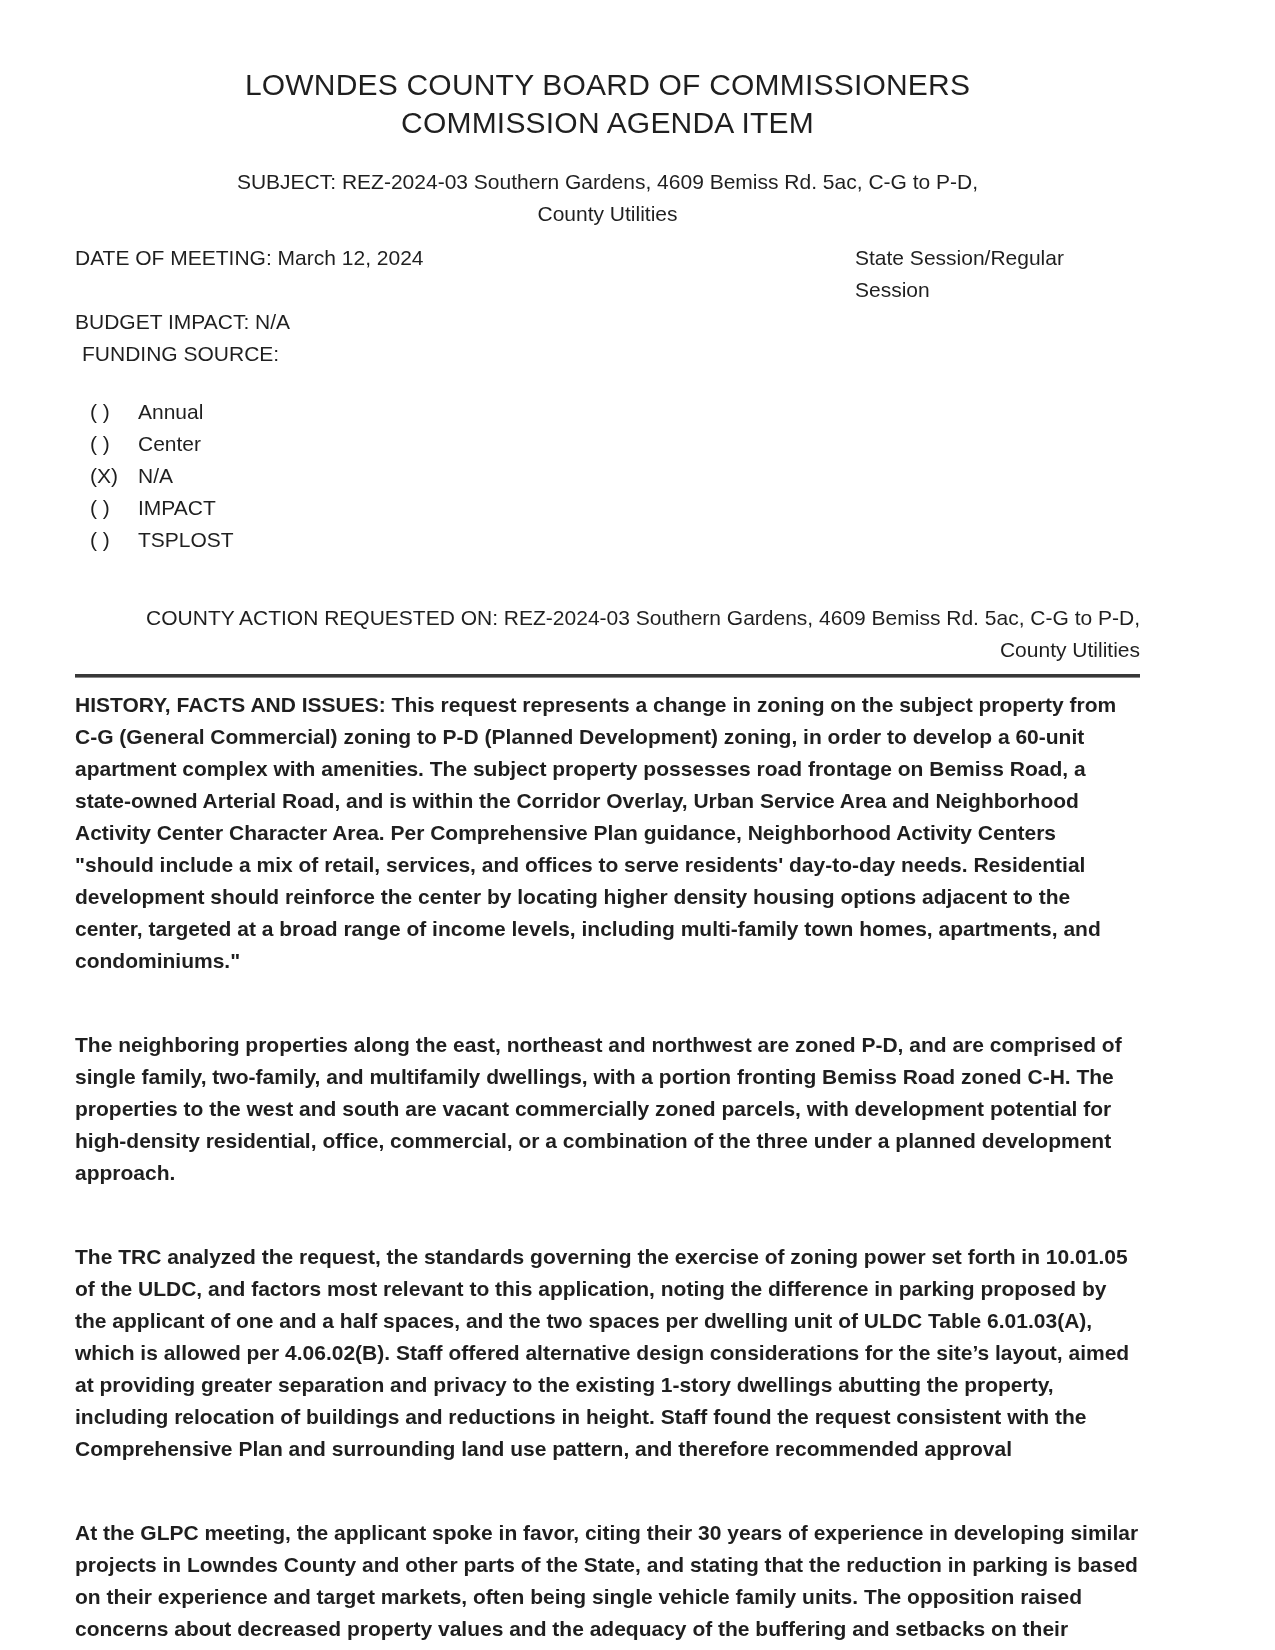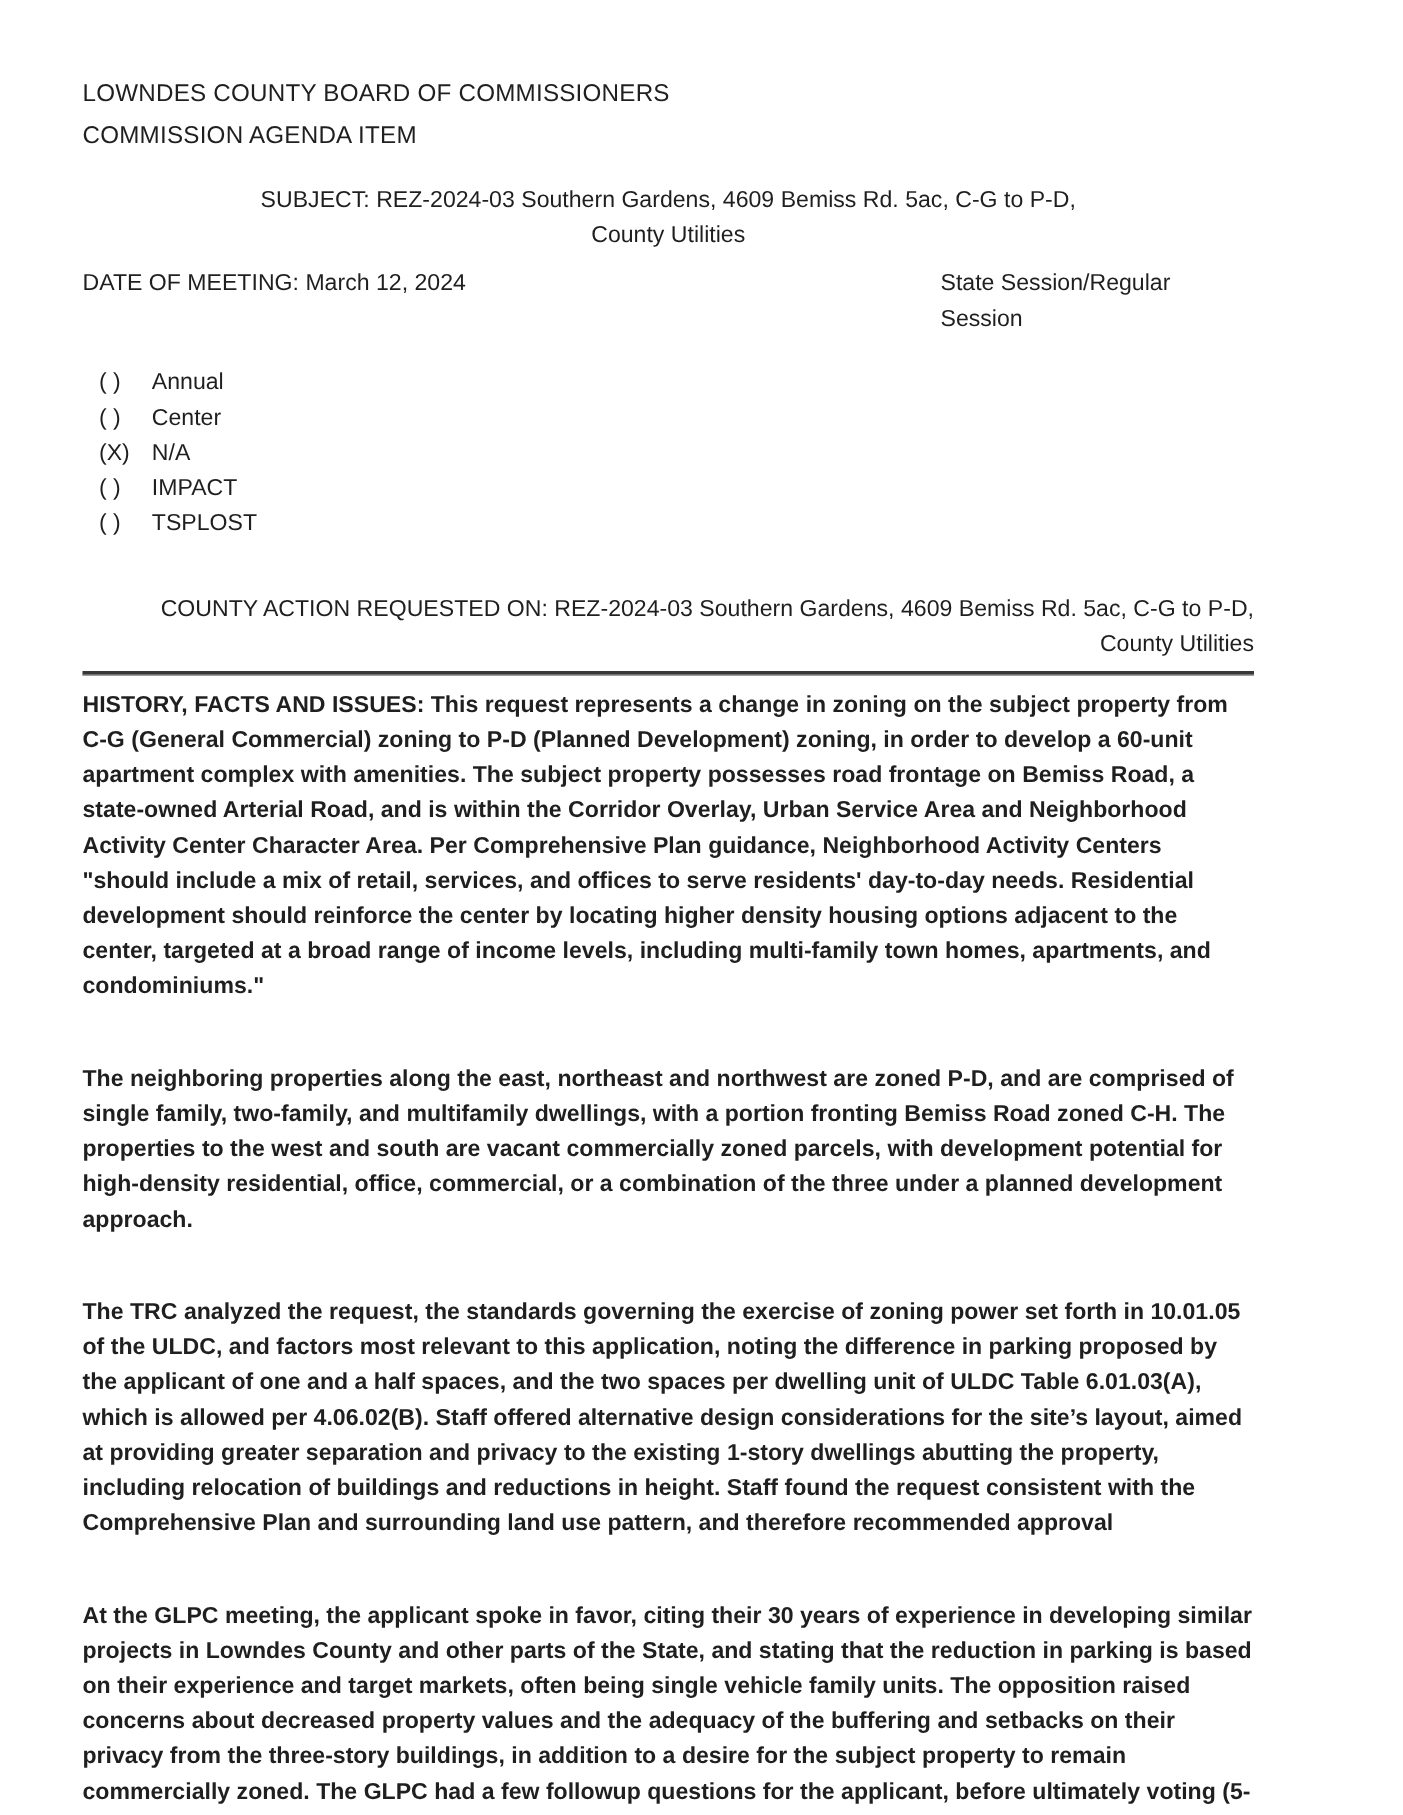--- a/index.html
+++ b/index.html
@@ -12,22 +12,22 @@
     position: relative;
     overflow: hidden;
   }
   .page {
     padding: 66px 135px 0 75px; 
     width: 100%;
     height: 100%;
   }
   
   .doc-header {
-    text-align: left;
-    font-size: 22px;
+    text-align: center;
+    font-size: 30px;
     line-height: 38px;
     letter-spacing: 0.2px;
   }
   
   .t {
     font-size: 21px;
     line-height: 32px;
   }
   .subject-section { margin-top: 24px; text-align: center; }
   .date-row {
@@ -81,20 +81,22 @@
   <section class="subject-section t">
     <div>SUBJECT: REZ-2024-03 Southern Gardens, 4609 Bemiss Rd. 5ac, C-G to P-D,</div>
     <div>County Utilities</div>
   </section>
 
   <section class="date-row t">
     <div>DATE OF MEETING: March 12, 2024</div>
     <div class="session-block">State Session/Regular Session</div>
   </section>
 
+  <div class="t">BUDGET IMPACT: N/A</div>
+  <div class="t funding-label">FUNDING SOURCE:</div>
 
   <ul class="funding-options">
     <li>
       <span class="mark">( )</span>
       <span>Annual</span>
     </li>
     <li>
       <span class="mark">( )</span>
       <span>Center</span>
     </li>

